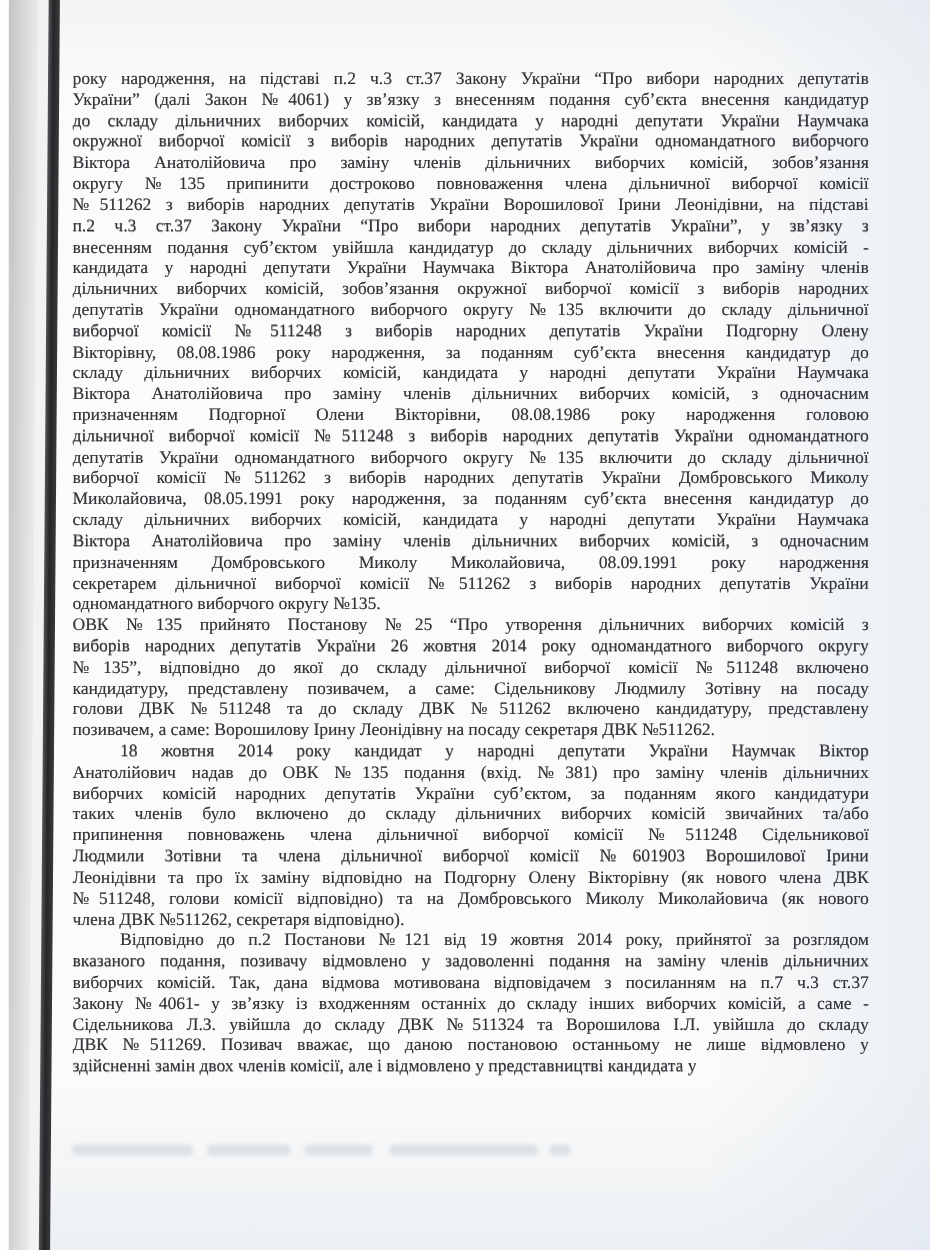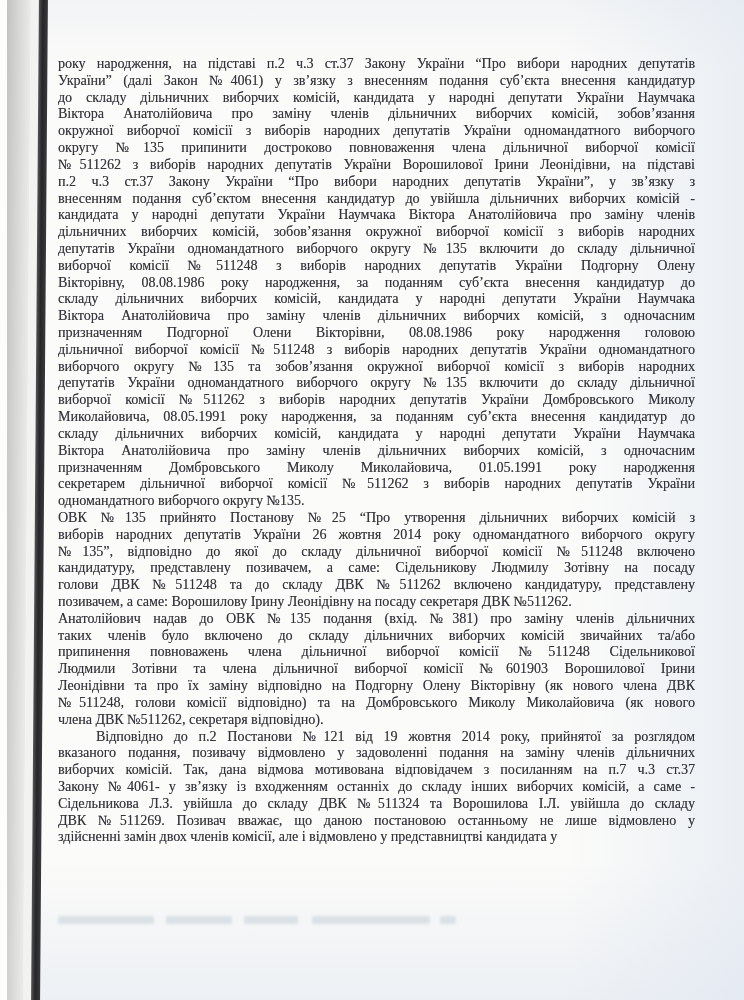--- a/index.html
+++ b/index.html
@@ -74,55 +74,56 @@
     <div class="edge-light"></div>
     <div class="edge-bar"></div>
   </div>
   <div class="edge-white"></div>
 
   <div class="textblock" id="textblock">
       <div class="para">
         <div class="line first">року народження, на підставі п.2 ч.3 ст.37 Закону України “Про вибори народних депутатів</div>
         <div class="line">України” (далі Закон №4061) у зв’язку з внесенням подання суб’єкта внесення кандидатур</div>
         <div class="line">до складу дільничних виборчих комісій, кандидата у народні депутати України Наумчака</div>
+        <div class="line">окружної виборчої комісії з виборів народних депутатів України одномандатного виборчого</div>
         <div class="line">Віктора Анатолійовича про заміну членів дільничних виборчих комісій, зобов’язання</div>
-        <div class="line">окружної виборчої комісії з виборів народних депутатів України одномандатного виборчого</div>
         <div class="line">округу №135 припинити достроково повноваження члена дільничної виборчої комісії</div>
         <div class="line">№511262 з виборів народних депутатів України Ворошилової Ірини Леонідівни, на підставі</div>
         <div class="line">п.2 ч.3 ст.37 Закону України “Про вибори народних депутатів України”, у зв’язку з</div>
-        <div class="line">внесенням подання суб’єктом внесення кандидатур до увійшла дільничних виборчих комісій -</div>
+        <div class="line">внесенням подання суб’єктом увійшла кандидатур до складу дільничних виборчих комісій -</div>
         <div class="line">кандидата у народні депутати України Наумчака Віктора Анатолійовича про заміну членів</div>
         <div class="line">дільничних виборчих комісій, зобов’язання окружної виборчої комісії з виборів народних</div>
         <div class="line">депутатів України одномандатного виборчого округу №135 включити до складу дільничної</div>
         <div class="line">виборчої комісії №511248 з виборів народних депутатів України Подгорну Олену</div>
         <div class="line">Вікторівну, 08.08.1986 року народження, за поданням  суб’єкта внесення кандидатур до</div>
         <div class="line">складу дільничних виборчих комісій, кандидата у народні депутати України Наумчака</div>
         <div class="line">Віктора Анатолійовича про заміну членів дільничних виборчих комісій, з одночасним</div>
         <div class="line">призначенням Подгорної Олени Вікторівни, 08.08.1986 року народження головою</div>
         <div class="line">дільничної виборчої комісії №511248 з виборів народних депутатів України одномандатного</div>
-        <div class="line">виборчого округу №135 та зобов’язання окружної виборчої комісії з виборів народних</div>
         <div class="line">депутатів України одномандатного виборчого округу №135 включити до складу дільничної</div>
         <div class="line">виборчої комісії №511262 з виборів народних депутатів України Домбровського Миколу</div>
         <div class="line">Миколайовича, 08.05.1991 року народження, за поданням  суб’єкта внесення кандидатур до</div>
         <div class="line">складу дільничних виборчих комісій, кандидата у народні депутати України Наумчака</div>
         <div class="line">Віктора Анатолійовича про заміну членів дільничних виборчих комісій, з одночасним</div>
-        <div class="line">призначенням Домбровського Миколу Миколайовича, 01.05.1991 року народження</div>
+        <div class="line">призначенням Домбровського Миколу Миколайовича, 08.09.1991 року народження</div>
         <div class="line">секретарем дільничної виборчої комісії №511262  з виборів народних депутатів України</div>
         <div class="line last">одномандатного виборчого округу №135.</div>
       </div>
       <div class="para indent">
         <div class="line">ОВК №135 прийнято Постанову №25 “Про утворення дільничних виборчих комісій з</div>
         <div class="line">виборів народних депутатів України 26 жовтня 2014 року одномандатного виборчого округу</div>
         <div class="line">№135”, відповідно до якої до складу дільничної виборчої комісії №511248 включено</div>
         <div class="line">кандидатуру, представлену позивачем, а саме: Сідельникову Людмилу Зотівну на посаду</div>
         <div class="line">голови ДВК №511248 та до складу ДВК №511262 включено кандидатуру, представлену</div>
         <div class="line last">позивачем, а саме: Ворошилову Ірину Леонідівну на посаду секретаря ДВК №511262.</div>
       </div>
       <div class="para indent">
+        <div class="line first">18 жовтня 2014 року кандидат у народні депутати України Наумчак Віктор</div>
         <div class="line">Анатолійович надав до ОВК №135 подання (вхід. №381) про заміну членів дільничних</div>
+        <div class="line">виборчих комісій народних депутатів України суб’єктом, за поданням якого кандидатури</div>
         <div class="line">таких членів було включено до складу дільничних виборчих комісій звичайних та/або</div>
         <div class="line">припинення повноважень члена дільничної виборчої комісії №511248 Сідельникової</div>
         <div class="line">Людмили Зотівни та члена дільничної виборчої комісії №601903 Ворошилової Ірини</div>
         <div class="line">Леонідівни та про їх заміну відповідно на Подгорну Олену Вікторівну (як нового члена ДВК</div>
         <div class="line">№511248, голови комісії відповідно) та на Домбровського Миколу Миколайовича (як нового</div>
         <div class="line last">члена ДВК №511262, секретаря відповідно).</div>
       </div>
       <div class="para indent">
         <div class="line first">Відповідно до п.2 Постанови №121 від 19 жовтня 2014 року, прийнятої за розглядом</div>
         <div class="line">вказаного подання, позивачу відмовлено у задоволенні подання на заміну членів дільничних</div>

